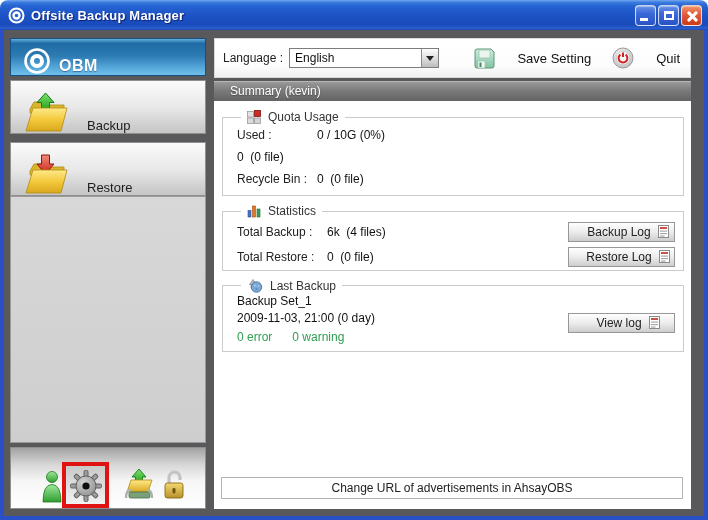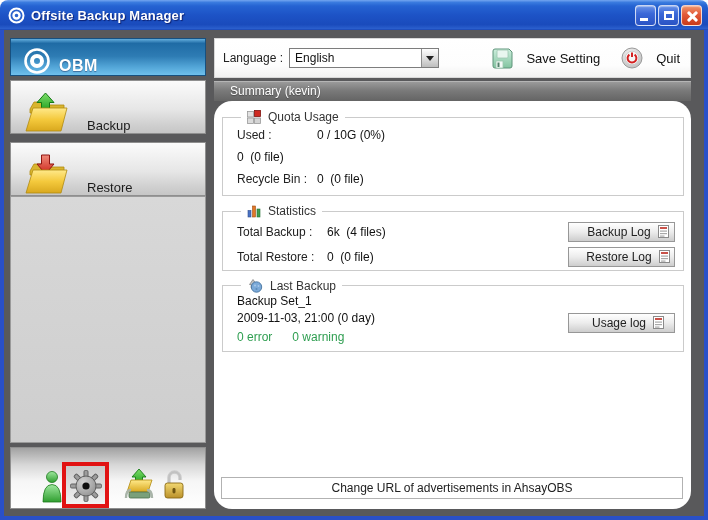--- a/index.html
+++ b/index.html
@@ -86,34 +86,34 @@
   .lang-label { color:#222; margin-right:6px; }
   .combo {
     width:150px; height:20px; border:1px solid #7d7d7d; background:#fff;
     display:flex; align-items:stretch; cursor:pointer;
   }
   .combo-value { flex:1; padding:2px 0 0 5px; color:#111; overflow:hidden; white-space:nowrap; }
   .combo-btn { width:17px; border-left:1px solid #8d8d8d;
     background:linear-gradient(180deg,#fdfdfd,#d9d9d9 60%,#bdbdbd); display:flex; align-items:center; justify-content:center; }
   .combo-arrow { width:0; height:0; border-left:4px solid transparent; border-right:4px solid transparent; border-top:5px solid #222; }
   .topbar-spacer { flex:1; }
-  .tb-action { display:flex; align-items:center; gap:12px; cursor:pointer; }
+  .tb-action { display:flex; align-items:center; gap:21px; cursor:pointer; }
   .tb-action .lbl { color:#111; font-size:13px; }
   .save-action { margin-right:20px; }
 
   .summary-bar {
     left:210px; top:51px; width:477px; height:20px;
     background:linear-gradient(180deg,#9a9a9a 0%,#7a7a7a 45%,#646464 100%);
     border-top:1px solid #b5b5b5;
     color:#fff; line-height:19px; padding-left:16px;
     text-shadow:0 1px 1px rgba(0,0,0,.35);
   }
 
   .content {
-    left:210px; top:71px; width:477px; height:408px; background:#fff;border-radius:18px;
+    left:210px; top:71px; width:477px; height:408px; background:#fff;
   }
 
   fieldset.group {
     border:1px solid #cbcbcb; margin:0 7px 0 8px; padding:0 8px 4px 14px;
   }
   #fs-quota { margin-top:9px; height:86px; }
   #fs-stats { margin-top:8px; height:67px; }
   #fs-last  { margin-top:7px; height:74px; }
   legend.group-legend {
     display:flex; align-items:center; gap:7px; padding:0 6px; margin-left:4px;
@@ -418,21 +418,21 @@
           <div class="last-texts">
             <div class="last-line">Backup Set_1</div>
             <div class="last-line">2009-11-03, 21:00 (0 day)</div>
             <div class="last-status">
               <span class="status-green">0 error</span>
               <span class="status-green">0 warning</span>
             </div>
           </div>
           <div class="viewlog-wrap">
             <div class="log-btn">
-              <span>Usage log</span>
+              <span>View log</span>
               <svg width="11" height="13" viewBox="0 0 11 13">
                 <rect x="0.5" y="0.5" width="10" height="12" fill="#ffffff" stroke="#8a8a8a" stroke-width="1"></rect>
                 <rect x="2" y="2" width="7" height="2" fill="#c9524a"></rect>
                 <rect x="2" y="5.5" width="7" height="1.2" fill="#a8a8a8"></rect>
                 <rect x="2" y="8" width="7" height="1.2" fill="#a8a8a8"></rect>
                 <rect x="2" y="10.5" width="4.5" height="1.2" fill="#a8a8a8"></rect>
               </svg>
             </div>
           </div>
         </div>

